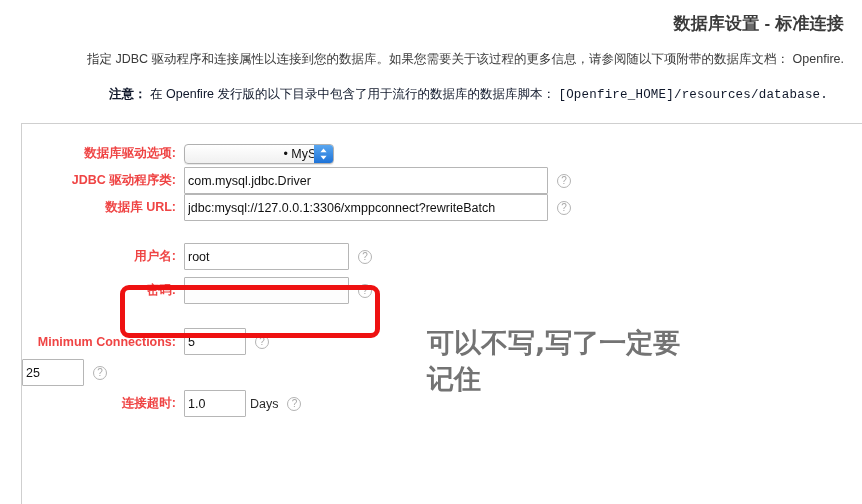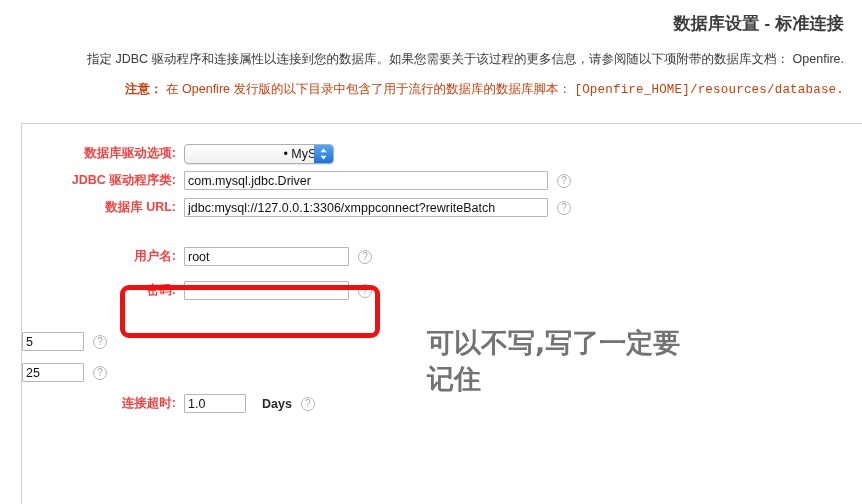--- a/index.html
+++ b/index.html
@@ -31,23 +31,23 @@
   }
   .intro-line {
     font-size: 12.5px;
     color: #3a3a3a;
     line-height: 1.5;
     margin: 0 0 11px 0;
     white-space: nowrap;
   }
   .note-line {
     font-size: 12.5px;
-    color: #c2410c;
+    color: #0f172a;
     line-height: 1.5;
-    margin: 0;
+    margin: 16px;
     white-space: nowrap;
   }
   .note-strong {
     font-weight: bold;
   }
   .mono {
     font-family: "Liberation Mono", "DejaVu Sans Mono", monospace;
     font-size: 12.5px;
     letter-spacing: .2px;
   }
@@ -95,21 +95,21 @@
   }
 
   
   input.txt {
     font-family: "Liberation Sans", "DejaVu Sans", sans-serif;
     font-size: 12.5px;
     color: #111;
     border: 1px solid #b6b6b6;
     border-radius: 1px;
     background: #fff;
-    height: 19px;
+    height: 27px;
     padding: 0 3px;
     box-sizing: border-box;
     outline: none;
   }
   input.txt.wide   { width: 364px; }
   input.txt.medium { width: 165px; }
   input.txt.small  { width: 62px; }
   input.txt.pwd    { width: 165px; background: #fdfdfd; }
 
   
@@ -158,23 +158,23 @@
     text-align: center;
     margin-left: 9px;
     font-family: "Liberation Sans", "DejaVu Sans", sans-serif;
     box-sizing: border-box;
     flex: 0 0 auto;
     user-select: none;
   }
 
   .unit {
     font-size: 12.5px;
-    font-weight: bold;
+    font-weight: normal;
     color: #2b2b2b;
-    margin-left: 16px;
+    margin-left: 4px;
   }
 
   
   .marker-box {
     position: absolute;
     left: 98px;
     top: 161px;
     width: 260px;
     height: 53px;
     border: 5px solid #ee1111;
@@ -259,20 +259,21 @@
 
     <div class="row" style="margin-top:7px;">
       <div class="label">密码:</div>
       <div class="field-wrap">
         <input class="txt pwd" type="password" value="" style="">
         <span class="help">?</span>
       </div>
     </div>
 
     <div class="row" style="margin-top:24px;">
+      <div class="label latin">Minimum Connections:</div>
       <div class="field-wrap">
         <input class="txt small" type="text" value="5" style="">
         <span class="help">?</span>
       </div>
     </div>
 
     <div class="row" style="margin-top:4px;">
       <div class="field-wrap">
         <input class="txt small" type="text" value="25" style="">
         <span class="help">?</span>

